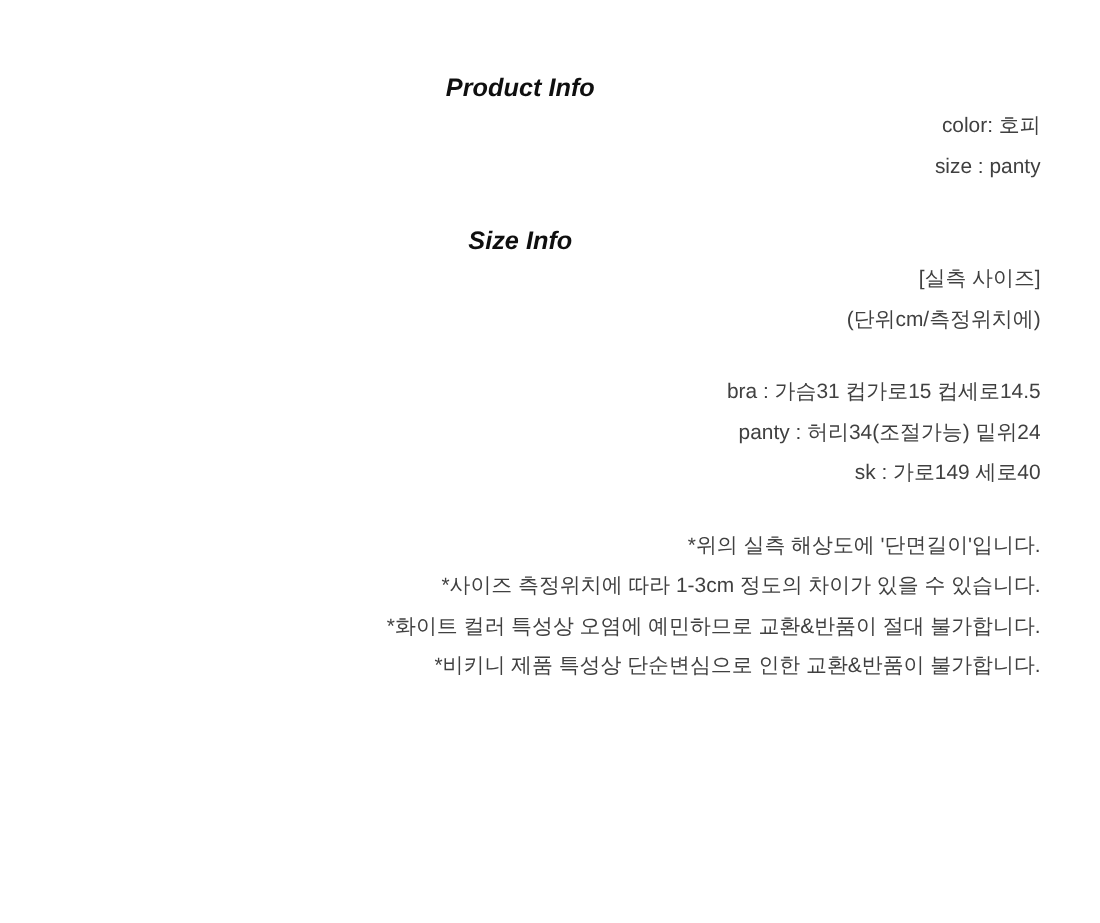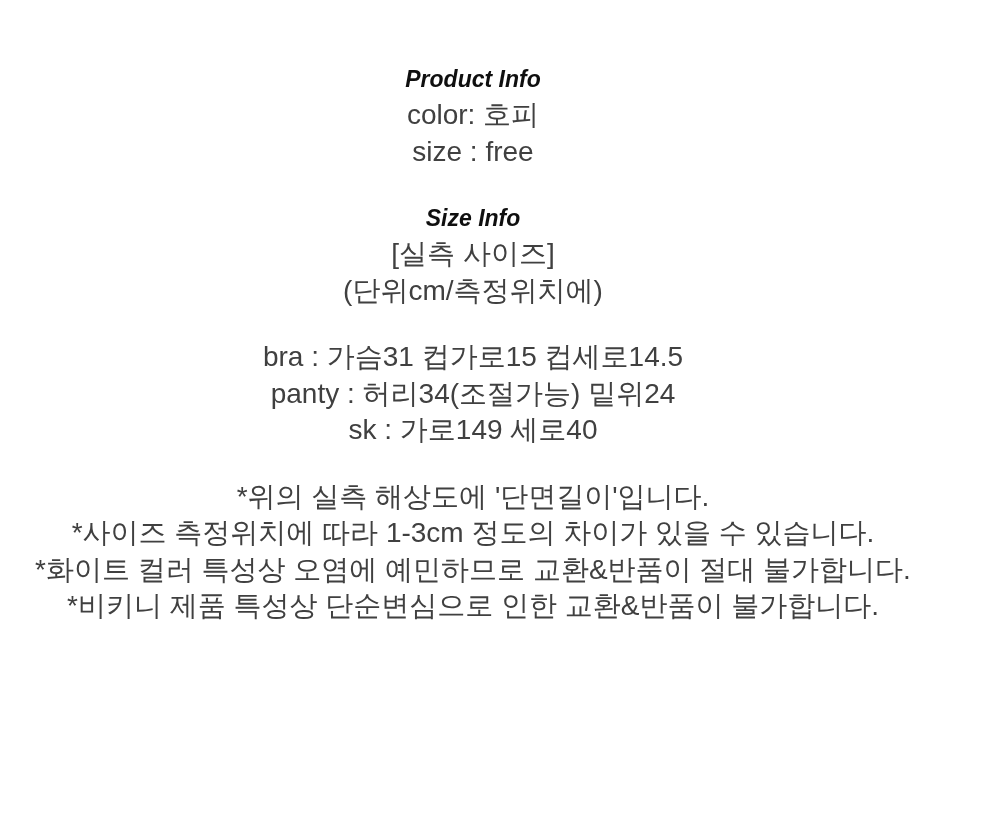--- a/index.html
+++ b/index.html
@@ -24,37 +24,38 @@
   .heading {
     margin: 0;
     font-size: 23px;
     line-height: 36px;
     font-weight: bold;
     font-style: italic;
     color: #0f0f0f;
     letter-spacing: 0px;
   }
   .line {
-    font-size: 28px;
+    font-size: 19px;
     line-height: 36.5px;
     font-weight: 300;
     color: #404040;
     letter-spacing: 0px;
     white-space: pre;
+    text-align: right;
   }
 </style>
 </head>
 <body>
 
 <div class="page">
 
   <div class="section">
     <h2 class="heading">Product Info</h2>
     <div class="line">color: 호피</div>
-    <div class="line">size : free</div>
+    <div class="line">size : panty</div>
   </div>
 
   <div class="section">
     <h2 class="heading">Size Info</h2>
     <div class="line">[실측 사이즈]</div>
     <div class="line">(단위cm/측정위치에)</div>
   </div>
 
   <div class="section">
     <div class="line">bra : 가슴31 컵가로15 컵세로14.5</div>

